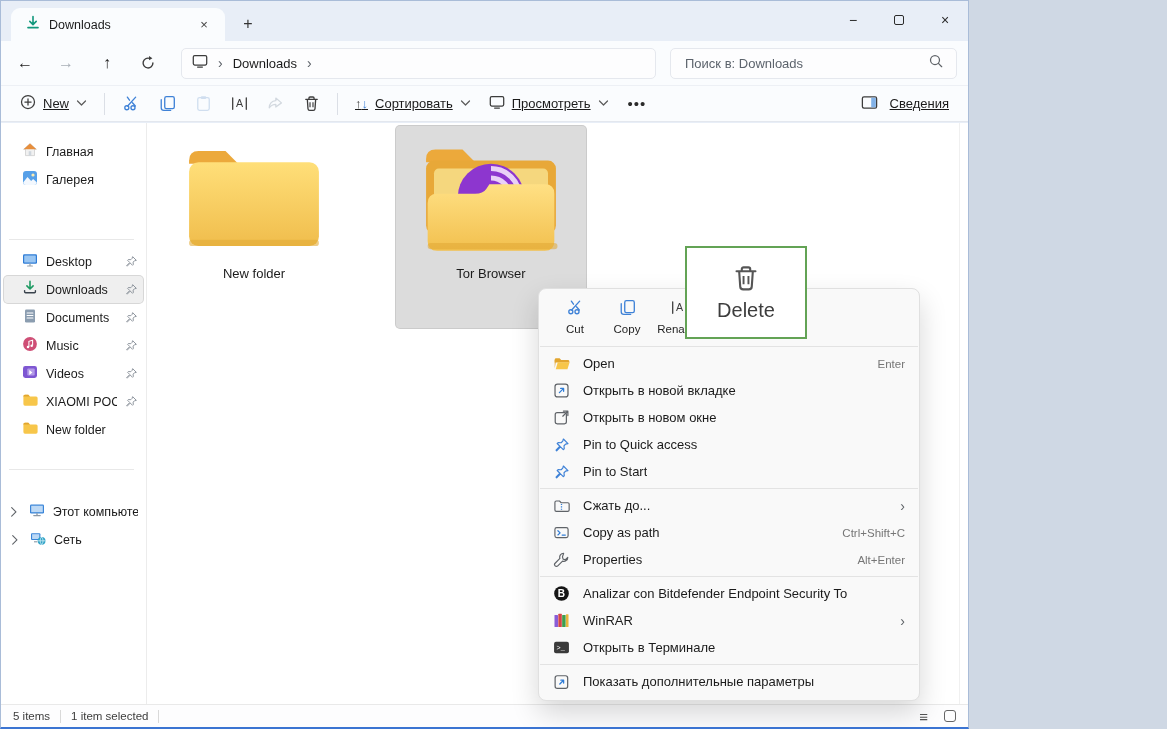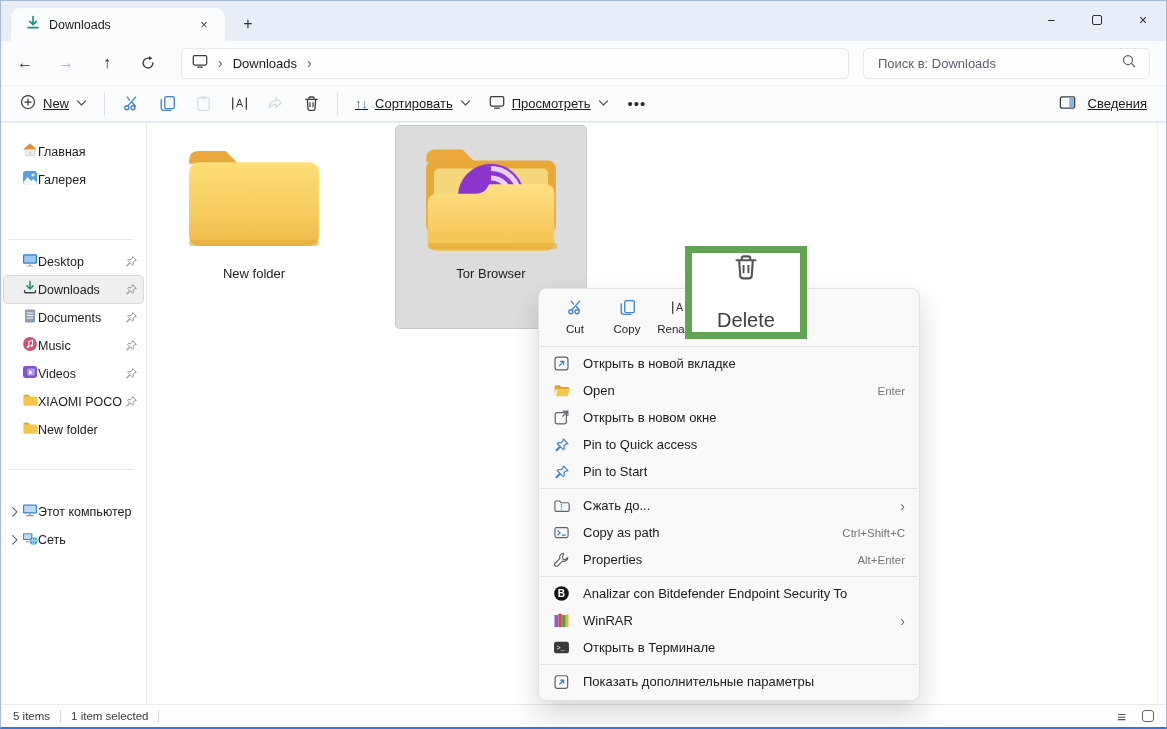--- a/index.html
+++ b/index.html
@@ -1,17 +1,17 @@
 <!DOCTYPE html>
 <html><head>
 <meta charset="utf-8">
 <style>
   html,body{margin:0;padding:0;background:#cfd8e4;font-family:"Liberation Sans",sans-serif;}
   *{box-sizing:border-box;-webkit-font-smoothing:antialiased;}
-  .window{position:relative;width:1167px;height:729px;background:#e8eef7;border:1px solid #a9bcd8;
+  .window{position:relative;width:969px;height:729px;background:#e8eef7;border:1px solid #a9bcd8;
     border-bottom:2px solid #3b74d2;overflow:hidden;}
   
   .tabbar{position:absolute;top:0;left:0;right:0;height:40px;display:flex;align-items:flex-end;}
   .tab{display:flex;align-items:center;gap:8px;width:214px;height:33px;margin-left:10px;padding:0 10px 0 14px;
     background:#fafcfe;border-radius:9px 9px 0 0;font-size:12.5px;color:#1b1b1b;}
   .tab-title{flex:0 0 auto;}
   .tab-close{margin-left:auto;font-size:13px;color:#444;width:22px;height:22px;display:flex;align-items:center;justify-content:center;border-radius:4px;}
   .newtab{width:30px;height:28px;margin:0 0 3px 8px;display:flex;align-items:center;justify-content:center;font-size:16px;color:#333;border-radius:5px;}
   .wincontrols{position:absolute;top:0;right:0;height:40px;display:flex;}
   .wc{width:46px;height:38px;display:flex;align-items:center;justify-content:center;font-size:14px;color:#2b2b2b;}
@@ -36,21 +36,21 @@
   .tb-sep{width:1px;height:22px;background:#dbdfe6;margin:0 8px;}
   .tb-ic{width:36px;height:30px;display:flex;align-items:center;justify-content:center;border-radius:5px;}
   .tb-ic.disabled{opacity:.55;}
   .sortglyph b{font-weight:400;color:#3c3c3c;}
   .sortglyph i{font-style:normal;color:#3f82d7;}
   .tb-more{font-size:15px;letter-spacing:1px;color:#2b2b2b;padding:0 10px;height:30px;display:flex;align-items:center;border-radius:5px;}
   .tb-right{margin-left:auto;gap:12px;}
   
   .content{position:absolute;top:122px;left:0;right:0;bottom:23px;background:#fff;display:flex;}
   .sidebar{width:146px;border-right:1px solid #ececec;padding-top:14px;overflow:hidden;}
-  .side-item{display:flex;align-items:center;gap:0;height:27px;margin:1px 3px;padding:0 5px 0 18px;border-radius:4px;
+  .side-item{display:flex;align-items:center;gap:8px;height:27px;margin:1px 3px;padding:0 5px 0 18px;border-radius:4px;
     font-size:12.5px;color:#1b1b1b;position:relative;}
   .side-item .lbl{white-space:nowrap;overflow:hidden;}
   .side-item .pin{margin-left:auto;flex:0 0 auto;display:flex;}
   .side-item.selected{background:#efefef;box-shadow:0 0 0 1px #d7d7d7;}
   .side-item.tree{padding-left:4px;}
   .side-item.tree .chev{width:14px;display:flex;justify-content:center;color:#5f6368;}
   .side-div{height:1px;background:#e8e8e8;margin:8px 12px 8px 8px;}
   .main{position:relative;flex:1;}
   .scroll-track{position:absolute;top:0;right:0;bottom:0;width:9px;border-left:1px solid #f0f0f0;}
   .tile{position:absolute;top:3px;width:190px;height:202px;display:flex;flex-direction:column;align-items:center;border-radius:4px;}
@@ -63,22 +63,22 @@
   .cm-quick{display:flex;align-items:flex-start;padding:7px 8px 5px 10px;}
   .qa{width:52px;display:flex;flex-direction:column;align-items:center;gap:3px;padding:3px 0;border-radius:4px;}
   .qa .qlbl{font-size:11.5px;color:#1f1f1f;}
   .cm-div{height:1px;background:#e3e3e3;margin:3px 1px;}
   .cm-item{display:flex;align-items:center;height:27px;margin:0 5px;padding:0 9px;border-radius:4px;}
   .cm-item .cic{width:17px;display:flex;justify-content:center;flex:0 0 auto;}
   .cm-item .clbl{margin-left:13px;font-size:13px;color:#1b1b1b;white-space:nowrap;overflow:hidden;max-width:270px;}
   .cm-item .csc{margin-left:auto;font-size:11.5px;color:#767676;white-space:nowrap;}
   .cm-item .csub{margin-left:auto;color:#5f6368;font-size:14px;}
   
-  .callout{position:absolute;left:684px;top:245px;width:122px;height:93px;background:#fff;border:7px solid #ec4899;
-    z-index:6;display:flex;flex-direction:column;align-items:center;justify-content:space-between;gap:3px;}
+  .callout{position:absolute;left:684px;top:245px;width:122px;height:93px;background:#fff;border:2px solid #ec4899;
+    z-index:6;display:flex;flex-direction:column;align-items:center;justify-content:center;gap:3px;}
   .callout .dlabel{font-size:20px;color:#3d3d3d;}
   
   .status{position:absolute;left:0;right:0;bottom:0;height:23px;background:#fdfdfe;border-top:1px solid #e9e9e9;
     display:flex;align-items:center;font-size:11.5px;color:#3c3c3c;padding:0 12px;}
   .st-div{width:1px;height:13px;background:#d9d9d9;margin:0 10px;}
   .st-right{margin-left:auto;display:flex;align-items:center;gap:16px;}
   .st-list{font-size:15px;color:#555;line-height:1;}
   .st-grid{display:block;width:12px;height:12px;border:1.5px solid #666;border-radius:3px;}
 </style>
 </head>
@@ -409,36 +409,36 @@
               <path d="M1.6 2.6v10.8M14.4 2.6v10.8" stroke="#3c3c3c" stroke-width="1.2" stroke-linecap="round"></path>
               <text x="8" y="11.6" font-size="10" text-anchor="middle" fill="#3c3c3c" font-family="Liberation Sans, sans-serif">A</text>
             </svg></span>
           <span class="qlbl">Rename</span>
         </div>
       </div>
       <div class="cm-div"></div>
       <div class="cm-item">
         <span class="cic">
           <svg width="17" height="17" viewBox="0 0 16 16">
-            <rect x="1.9" y="1.9" width="12.2" height="12.2" rx="2.4" fill="none" stroke="#5f6368" stroke-width="1.15"></rect>
-            <path d="M6 10l4-4M10 8.8V6H7.2" fill="none" stroke="#2f7cd6" stroke-width="1.2" stroke-linecap="round" stroke-linejoin="round"></path>
-          </svg>
-        </span>
-        <span class="clbl">Открыть в новой вкладке</span>
-      </div>
-      <div class="cm-item">
-        <span class="cic">
-          <svg width="17" height="17" viewBox="0 0 16 16">
             <path d="M1.6 4.4q0-1.4 1.4-1.4h3.2l1.5 1.7h6.3q1.4 0 1.4 1.4v1H1.6z" fill="#e2a52f"></path>
             <path d="M2.6 13.4L4.5 6.8h11.1l-2 6.6z" fill="#f7c64a"></path>
             <path d="M1.6 4.4v8.2l1-6h1.9z" fill="#e2a52f"></path>
           </svg>
         </span>
         <span class="clbl">Open</span>
         <span class="csc">Enter</span>
+      </div>
+      <div class="cm-item">
+        <span class="cic">
+          <svg width="17" height="17" viewBox="0 0 16 16">
+            <rect x="1.9" y="1.9" width="12.2" height="12.2" rx="2.4" fill="none" stroke="#5f6368" stroke-width="1.15"></rect>
+            <path d="M6 10l4-4M10 8.8V6H7.2" fill="none" stroke="#2f7cd6" stroke-width="1.2" stroke-linecap="round" stroke-linejoin="round"></path>
+          </svg>
+        </span>
+        <span class="clbl">Открыть в новой вкладке</span>
       </div>
       <div class="cm-item">
         <span class="cic">
           <svg width="17" height="17" viewBox="0 0 16 16">
             <rect x="2.1" y="3.4" width="10.5" height="10.5" rx="1.8" fill="none" stroke="#5f6368" stroke-width="1.15"></rect>
             <path d="M9.8 2h4.2v4.2M14 2L9.2 6.8" fill="none" stroke="#5f6368" stroke-width="1.15" stroke-linecap="round" stroke-linejoin="round"></path>
           </svg>
         </span>
         <span class="clbl">Открыть в новом окне</span>
       </div>

